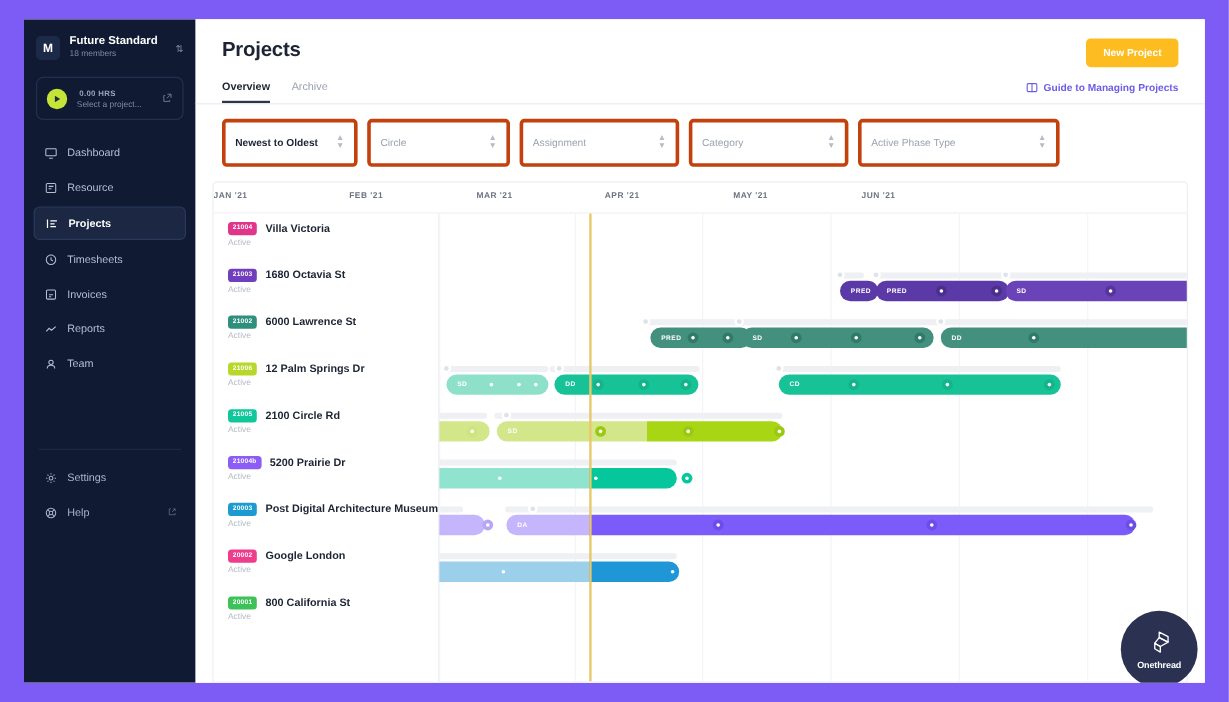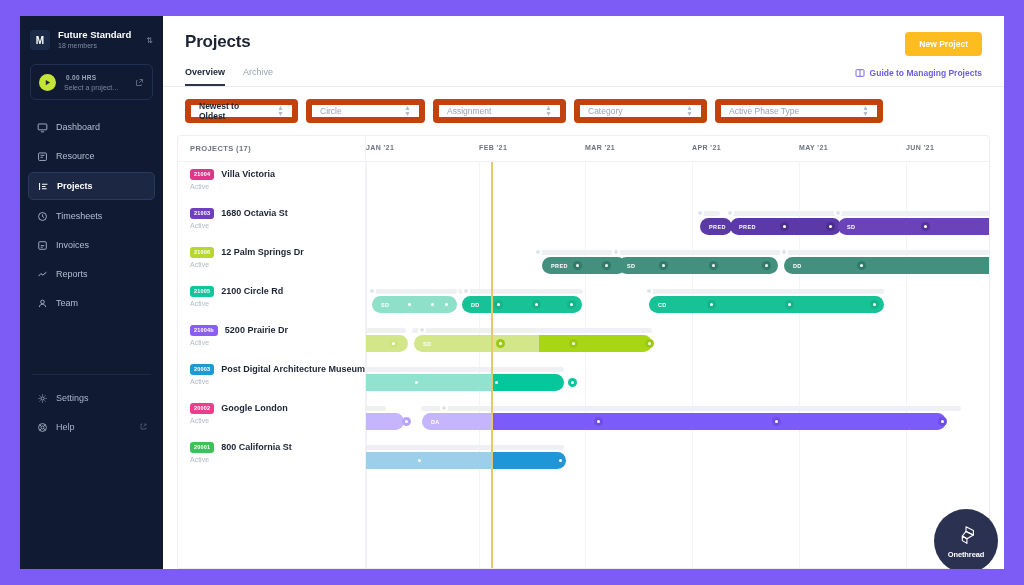--- a/index.html
+++ b/index.html
@@ -93,21 +93,21 @@
   .tab{ font-size:9px; color:#9aa2b1; padding-bottom:7px; cursor:pointer; }
   .tab.active{ color:#1c2333; font-weight:700; border-bottom:2px solid #2d3648; }
   .guide{ margin-left:auto; display:flex; align-items:center; gap:5px;
           color:#6d5ce7; font-size:8.5px; font-weight:700; cursor:pointer; padding-bottom:7px;}
   .guide svg{display:block;}
   .head-rule{ height:1px; background:#e9ebef; }
 
   .filters{ display:flex; gap:8px; padding:12px 22px 12px 22px; }
   .select{
     position:relative;
-    height:24px; border:6px solid #c2410c; border-radius:4px;
+    height:40px; border:3px solid #c2410c; border-radius:4px;
     background:#fff; display:flex; align-items:center;
     padding:0 8px; font-size:8.5px; cursor:pointer;
   }
   .select .val{ color:#9aa2b1; }
   .select.sel .val{ color:#1c2333; font-weight:700; }
   .select .arrows{ margin-left:auto; padding-left:10px; color:#b5bcc8; font-size:7px; line-height:.9; text-align:center;}
   .f0{width:113px;} .f1{width:119px;} .f2{width:133px;} .f3{width:133px;} .f4{width:168px;}
 
   
   .gantt-wrap{ flex:1; padding:0 14px 0 14px; min-height:0; }
@@ -371,21 +371,20 @@
       <div class="select f4">
         <span class="val">Active Phase Type</span>
         <span class="arrows">▲<br>▼</span>
       </div>
     </div>
 
     <div class="gantt-wrap">
       <div class="gantt">
 
         <div class="gantt-head">
-          <div class="gh-left">PROJECTS (17)</div>
           <div class="gh-right" id="months-host">
               <div class="month" style="left: 0px;">JAN '21</div>
               <div class="month" style="left: 113px;">FEB '21</div>
               <div class="month" style="left: 219px;">MAR '21</div>
               <div class="month" style="left: 326px;">APR '21</div>
               <div class="month" style="left: 433px;">MAY '21</div>
               <div class="month" style="left: 540px;">JUN '21</div>
             </div>
         </div>
 
@@ -398,20 +397,29 @@
                     <span class="pname">Villa Victoria</span>
                   </div>
                   <div class="pstat">Active</div>
                 </div>
               </div>
               <div class="prow">
                 <div class="prow-inner">
                   <div class="ptop">
                     <span class="pid" style="background:#6f3fbd">21003</span>
                     <span class="pname">1680 Octavia St</span>
+                  </div>
+                  <div class="pstat">Active</div>
+                </div>
+              </div>
+              <div class="prow">
+                <div class="prow-inner">
+                  <div class="ptop">
+                    <span class="pid" style="background:#2e8f7d">21002</span>
+                    <span class="pname">6000 Lawrence St</span>
                   </div>
                   <div class="pstat">Active</div>
                 </div>
               </div>
               <div class="prow">
                 <div class="prow-inner">
                   <div class="ptop">
                     <span class="pid" style="background:#b7d82b">21006</span>
                     <span class="pname">12 Palm Springs Dr</span>
                   </div>

